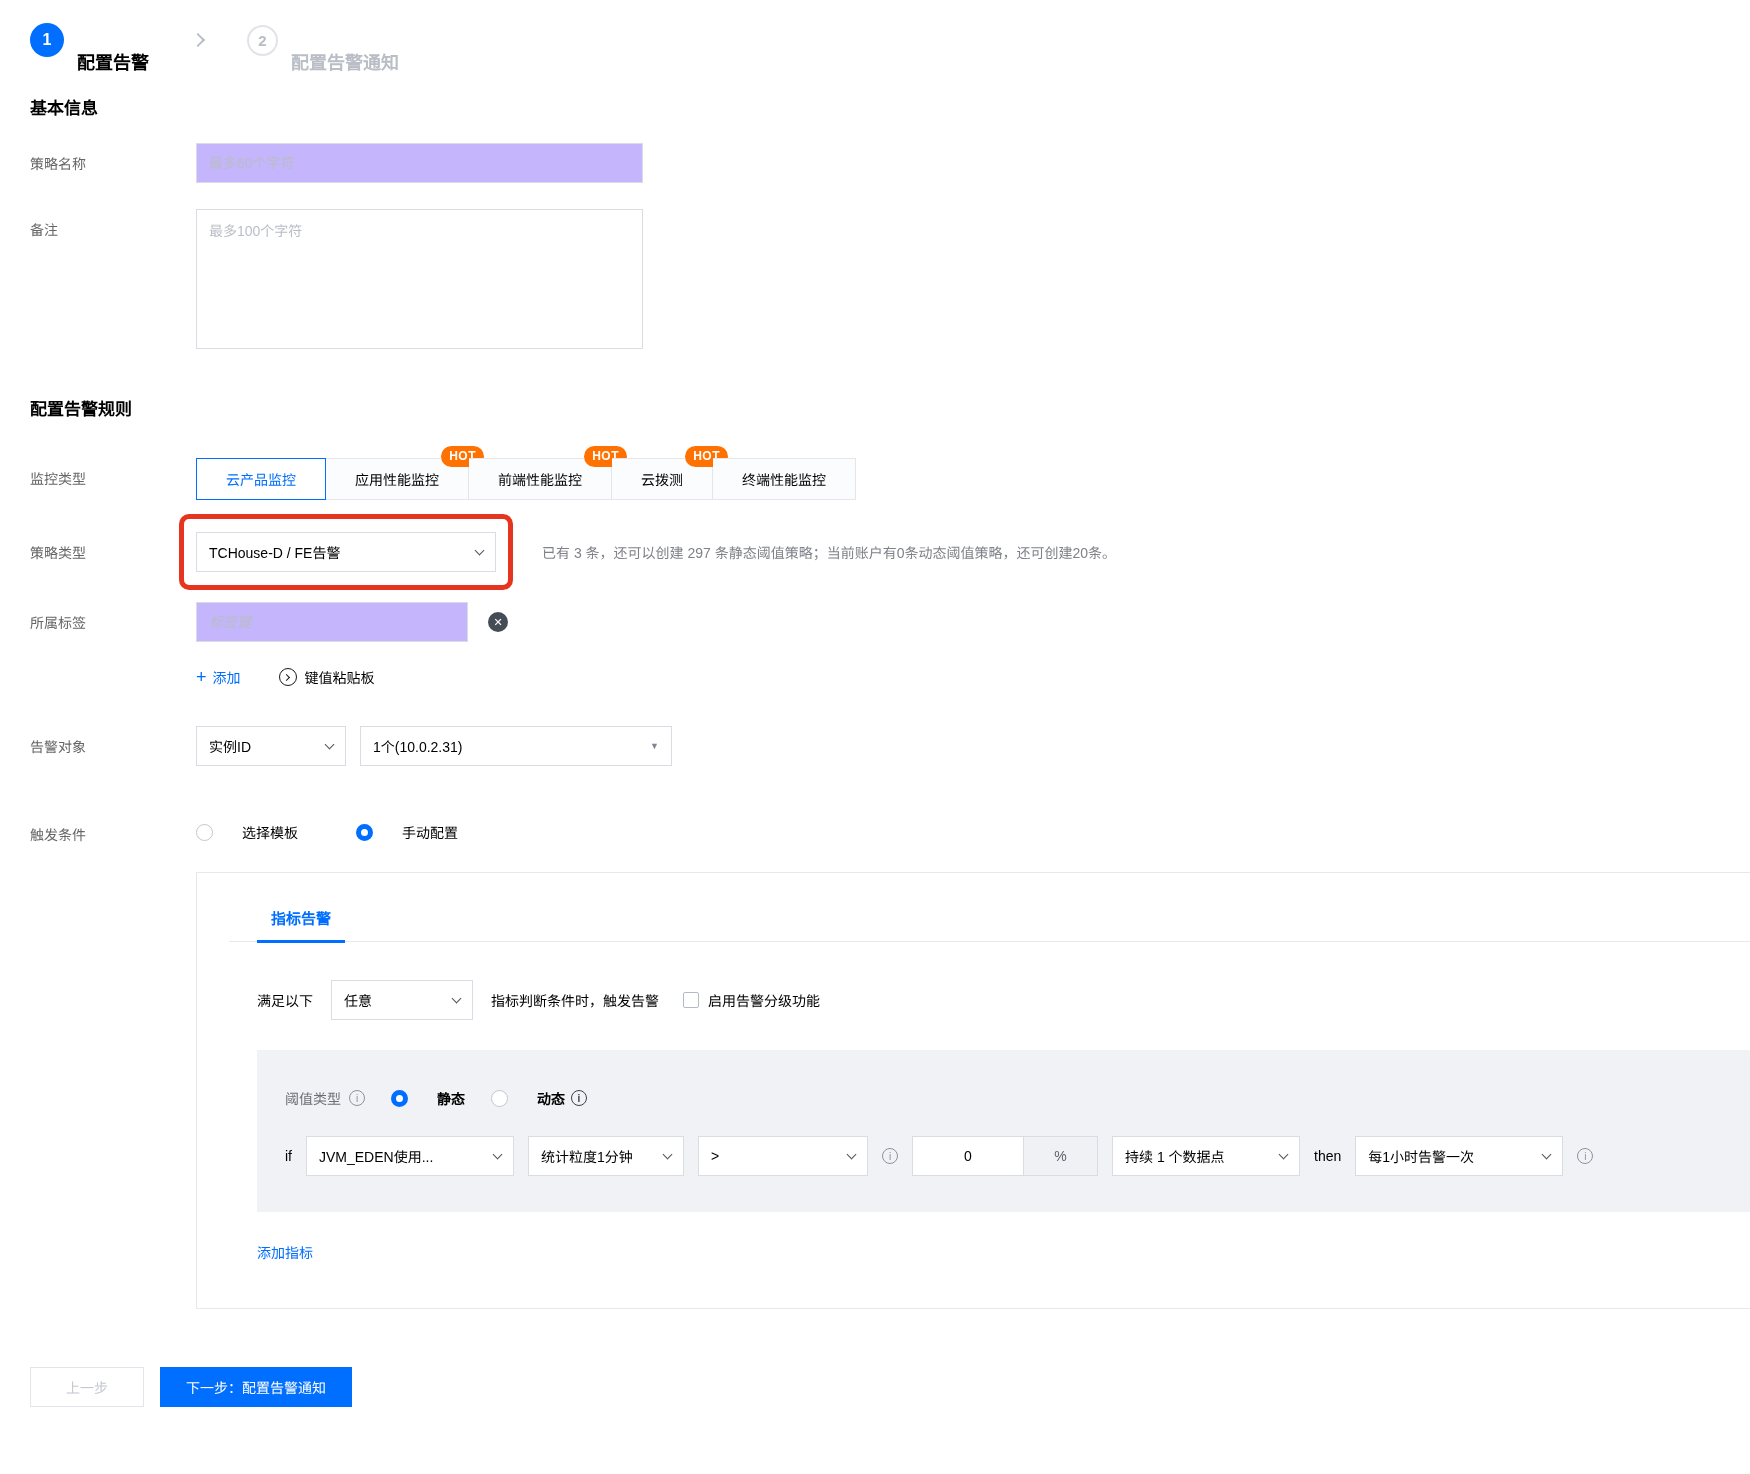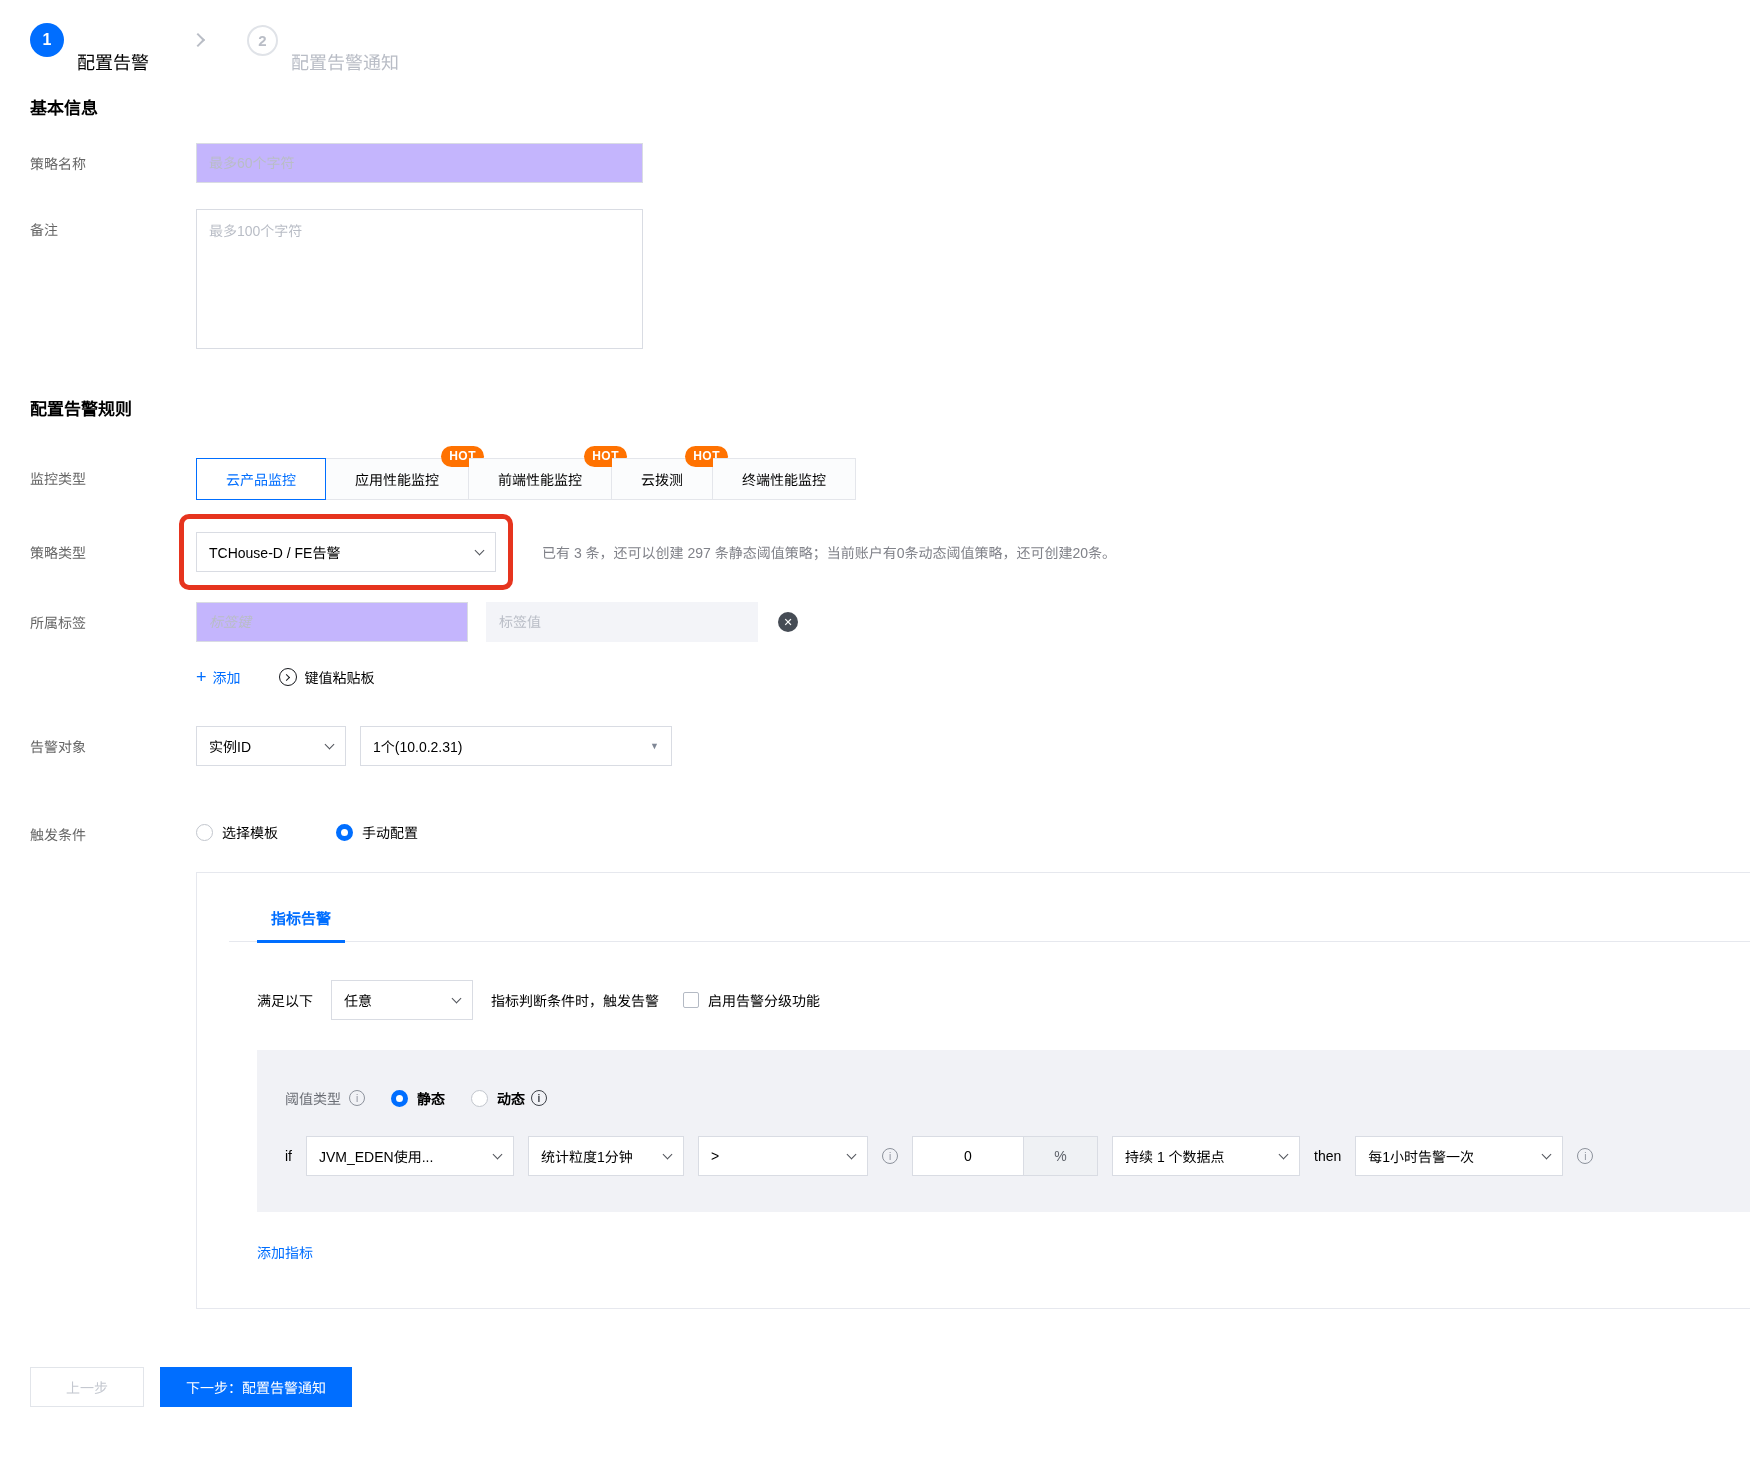--- a/index.html
+++ b/index.html
@@ -8,21 +8,21 @@
     position:relative; width:1750px; height:1474px; overflow:hidden;
     background:#fff; padding:22px 0 0 30px;
     font-family:"Liberation Sans","DejaVu Sans",sans-serif;
     font-size:14px; color:#000;
   }
   
   .stepper { display:flex; align-items:center; height:36px; }
   .step-circle { width:34px; height:34px; border-radius:50%; background:#006eff; color:#fff;
     font-weight:bold; font-size:16px; display:flex; align-items:center; justify-content:center; flex:none; }
   .step-circle.inactive { background:#fff; border:2px solid #e0e3e8; color:#b9bdc6; width:31px; height:31px; font-size:15px; }
-  .step-label { margin-left:13px; font-size:18px; font-weight:normal; color:#000;margin-top:42px; }
+  .step-label { margin-left:13px; font-size:18px; font-weight:bold; color:#000;margin-top:42px; }
   .step-label.inactive { color:#b9bdc6; }
   .step-sep { margin:0 44px; width:10px; height:10px; border-top:2px solid #b9bdc6; border-right:2px solid #b9bdc6;
     transform:rotate(45deg); flex:none; }
   
   .section-title { font-size:17px; font-weight:bold; color:#000; }
   #t-basic { margin-top:36px; }
   #t-rules { margin-top:46px; }
   
   .form-row { display:flex; margin-top:24px; }
   .form-row .lbl { width:166px; flex:none; color:#666; font-size:14px; padding-top:10px; }
@@ -68,21 +68,21 @@
   .circle-arrow { width:18px; height:18px; border-radius:50%; border:1.7px solid #16181d;
     display:flex; align-items:center; justify-content:center; margin-right:8px; flex:none; }
   .circle-arrow i { display:block; width:5px; height:5px; border-top:1.7px solid #16181d; border-right:1.7px solid #16181d;
     transform:rotate(45deg); margin-left:-2px; }
   
   .object-row { margin-top:36px; }
   .obj-type { width:150px; }
   .obj-val { width:312px; margin-left:14px;justify-content:flex-end; }
   
   .trigger-row { margin-top:54px; }
-  .radio-opt { display:flex; align-items:center; cursor:pointer; font-size:14px; color:#000; }
+  .radio-opt { display:flex; align-items:center; cursor:pointer; font-size:14px; color:#000;gap:20px; }
   .rdo { width:17px; height:17px; border-radius:50%; background:#fff; flex:none; margin-right:9px; }
   .rdo.off { border:1px solid #c2c6cd; }
   .rdo.on { border:5px solid #006eff; }
   .radio-gap { margin-left:58px; }
   
   .panel { margin-top:28px; margin-left:166px; width:1554px; border:1px solid #e6e8ee; border-right:none;
     padding-bottom:46px; background:#fff;padding-left:32px; }
   .panel-tabbar { padding:34px 0 0 28px; }
   .metric-tab { display:inline-block; padding:0 14px 12px; color:#006eff; font-weight:bold; font-size:15px;
     border-bottom:3px solid #006eff; position:relative; z-index:1; margin-bottom:-2px; cursor:pointer; }
@@ -185,21 +185,20 @@
         </div>
       </div>
       <span class="policy-hint">已有 3 条，还可以创建 297 条静态阈值策略；当前账户有0条动态阈值策略，还可创建20条。</span>
     </div>
   </div>
 
   <div class="form-row tags-row">
     <div class="lbl">所属标签</div>
     <div class="field">
       <input class="ti tag-key" type="text" placeholder="标签键" style="">
-      <input class="ti tag-val" type="text" placeholder="标签值" style="">
       <div class="x-btn">✕</div>
     </div>
   </div>
 
   <div class="add-row">
     <div class="add-link">
       <span class="plus">+</span>
       <span>添加</span>
     </div>
     <div class="paste">

